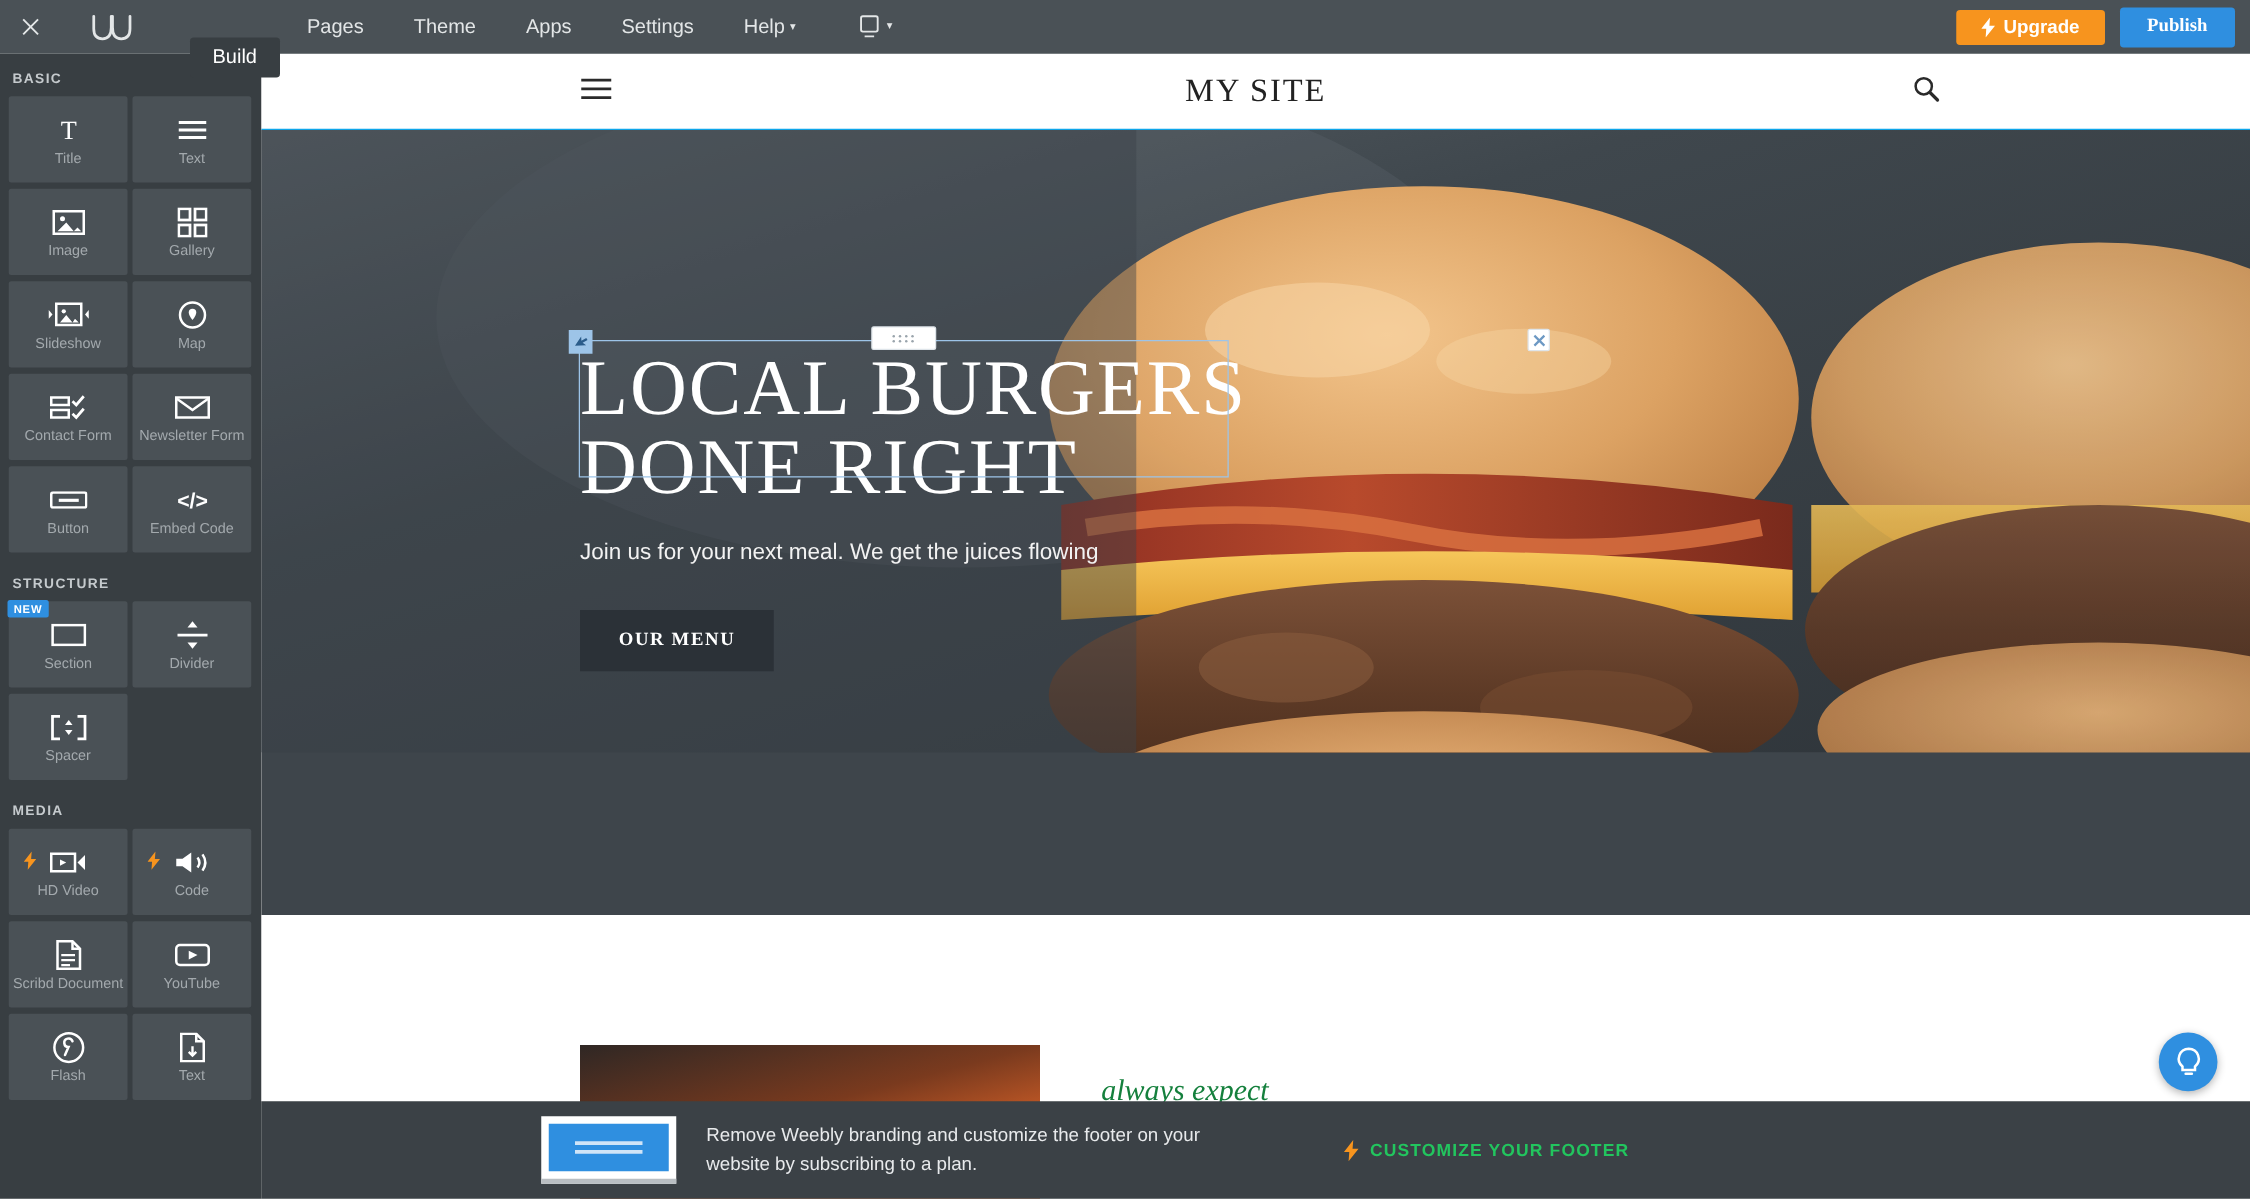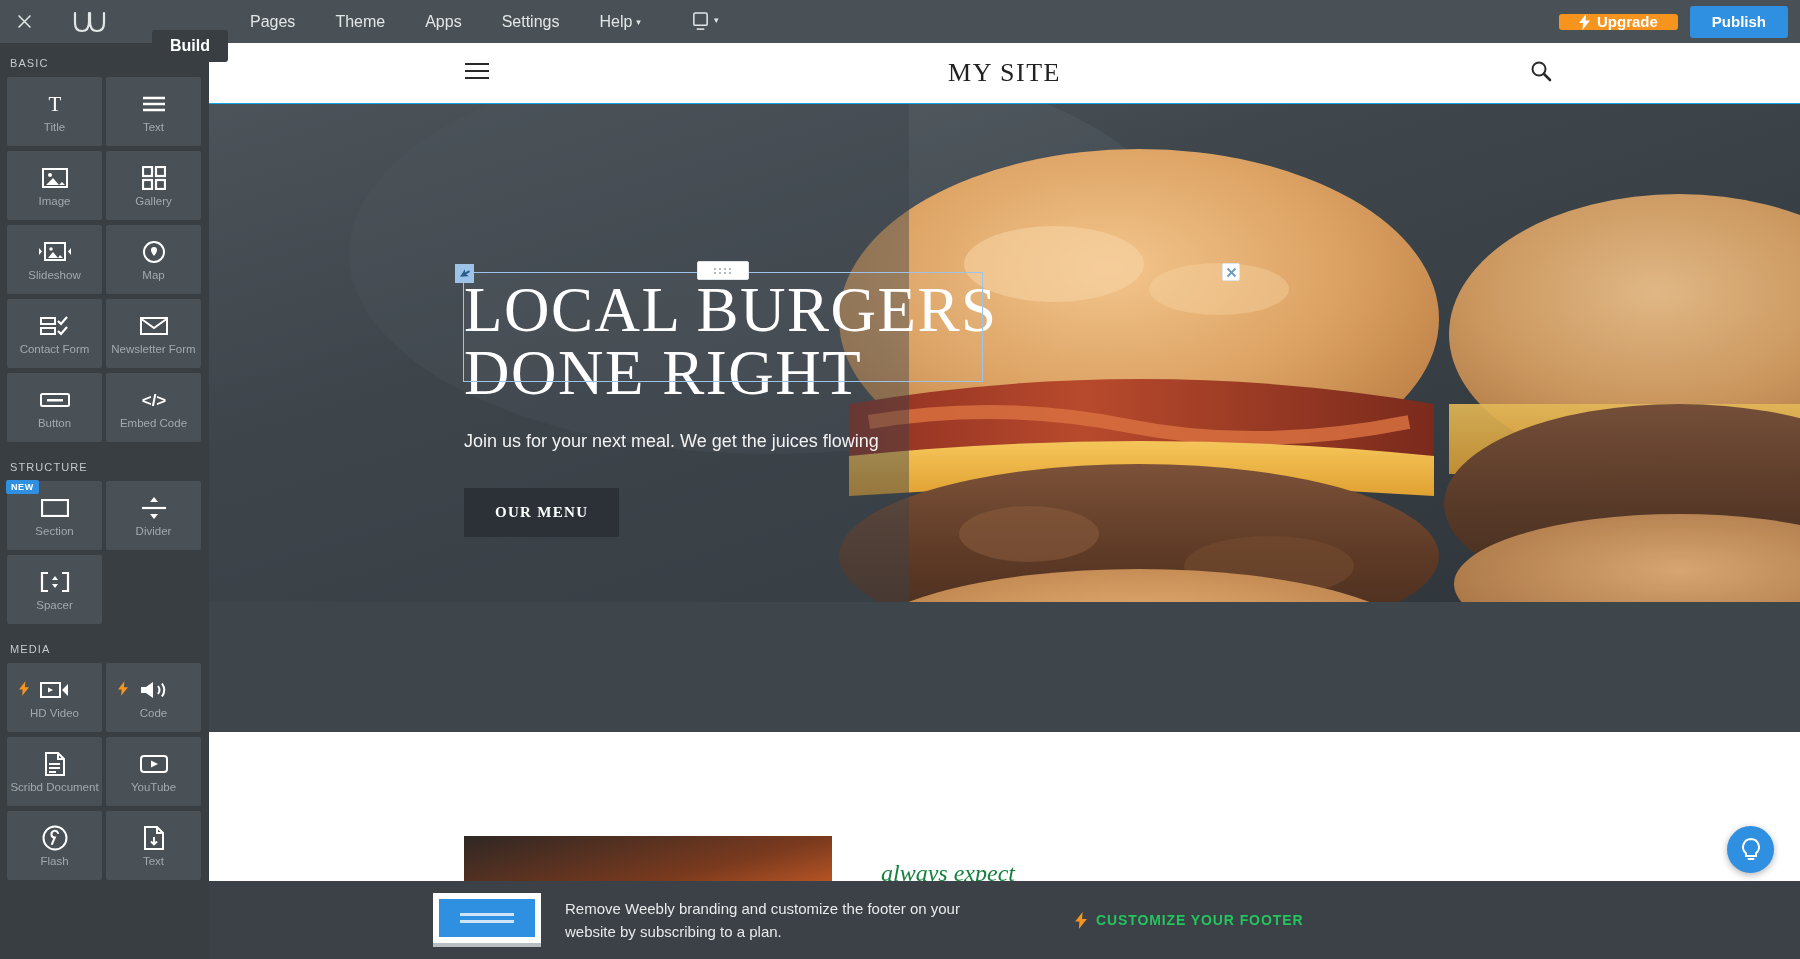--- a/index.html
+++ b/index.html
@@ -32,61 +32,62 @@
   .tb-nav { display: flex; align-items: center; margin-left: 32px; height: 43px; }
   .tb-item {
     color: #e3e6e7;
     font-size: 16px;
     padding: 7px 18px;
     margin-right: 4px;
     border-radius: 3px;
     cursor: pointer;
     white-space: nowrap;
   }
-  .tb-item.active { background: #383e42; color: #fff; font-weight: bold; margin-top: 48px; }
+  .tb-item.active { background: #383e42; color: #fff; font-weight: normal; margin-top: 48px; }
   .tb-caret { font-size: 9px; margin-left: 4px; position: relative; top: -2px; }
   .tb-device {
     margin-left: 28px;
     display: flex; align-items: center;
     color: #e3e6e7; cursor: pointer;
   }
   .tb-device svg { width: 19px; height: 21px; }
   .tb-right {
     margin-left: auto; display: flex; align-items: center;
     margin-right: 12px; height: 43px;
   }
   .btn-upgrade {
     background: #f7941e; color: #fff;
     font-size: 15px; font-weight: bold;
-    height: 16px; padding: 0 20px;
+    height: 28px; padding: 0 20px;
     border-radius: 3px;
     display: flex; align-items: center; gap: 7px;
     cursor: pointer; margin-right: 12px;
   }
   .btn-publish {
     background: #2f8fe0; color: #fff;
     font-size: 15px; font-weight: bold;
     height: 32px; padding: 0 22px;
     border-radius: 3px;
     display: flex; align-items: center;
     cursor: pointer;
+    font-family: Liberation Serif, serif;
   }
   .bolt { display: inline-block; }
 
   
   #sidebar {
     position: absolute; top: 43px; left: 0;
     width: 209px; height: 916px;
     background: #383e42;
     overflow: hidden;
     z-index: 30;
   }
   .sec-label {
     color: #c5cacd;
-    font-size: 11px; font-weight: normal;
+    font-size: 11px; font-weight: bold;
     letter-spacing: 1.1px;
     padding: 14px 0 8px 10px;
   }
   .tile-grid { display: flex; flex-wrap: wrap; padding: 0 7px; }
   .tile {
     width: 95px; height: 69px;
     background: #4a5156;
     border-radius: 2px;
     margin: 0 4px 5px 0;
     display: flex; flex-direction: column;

